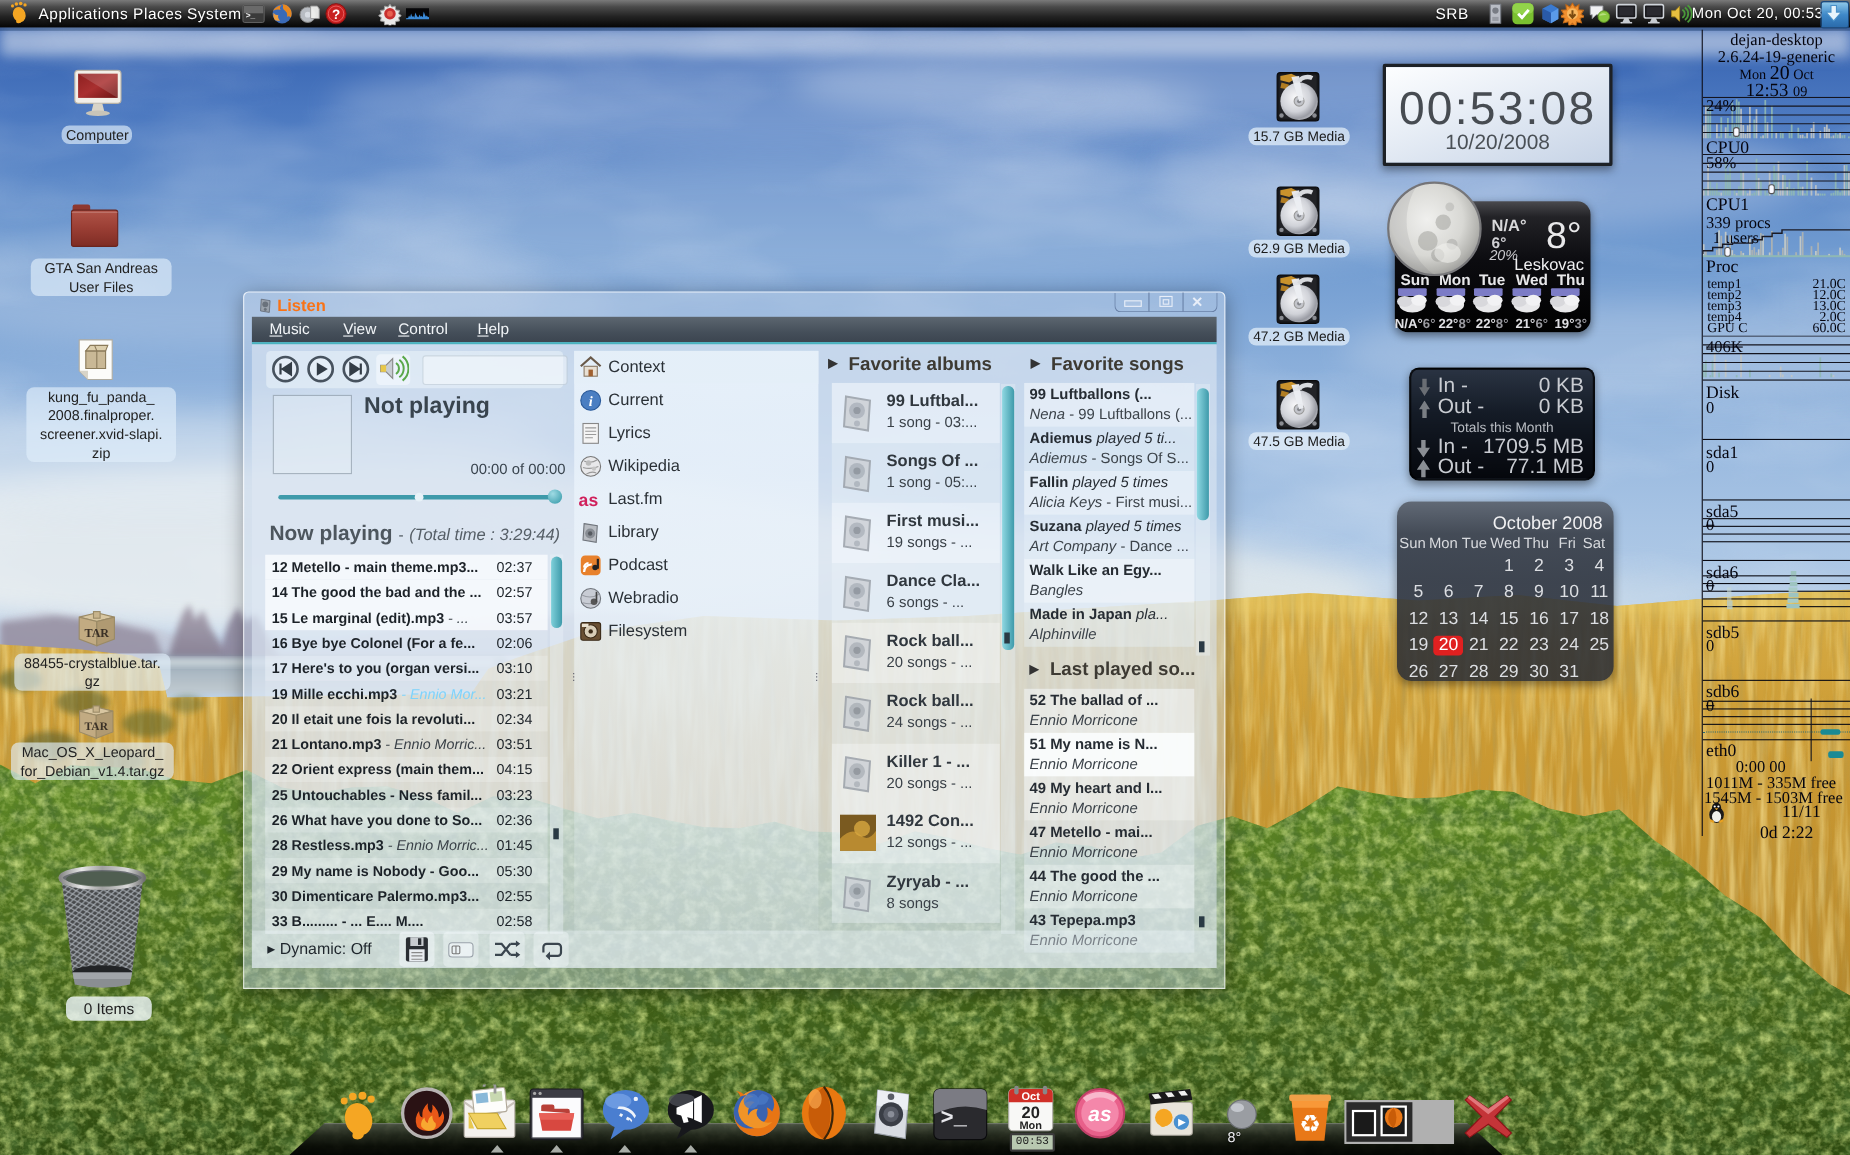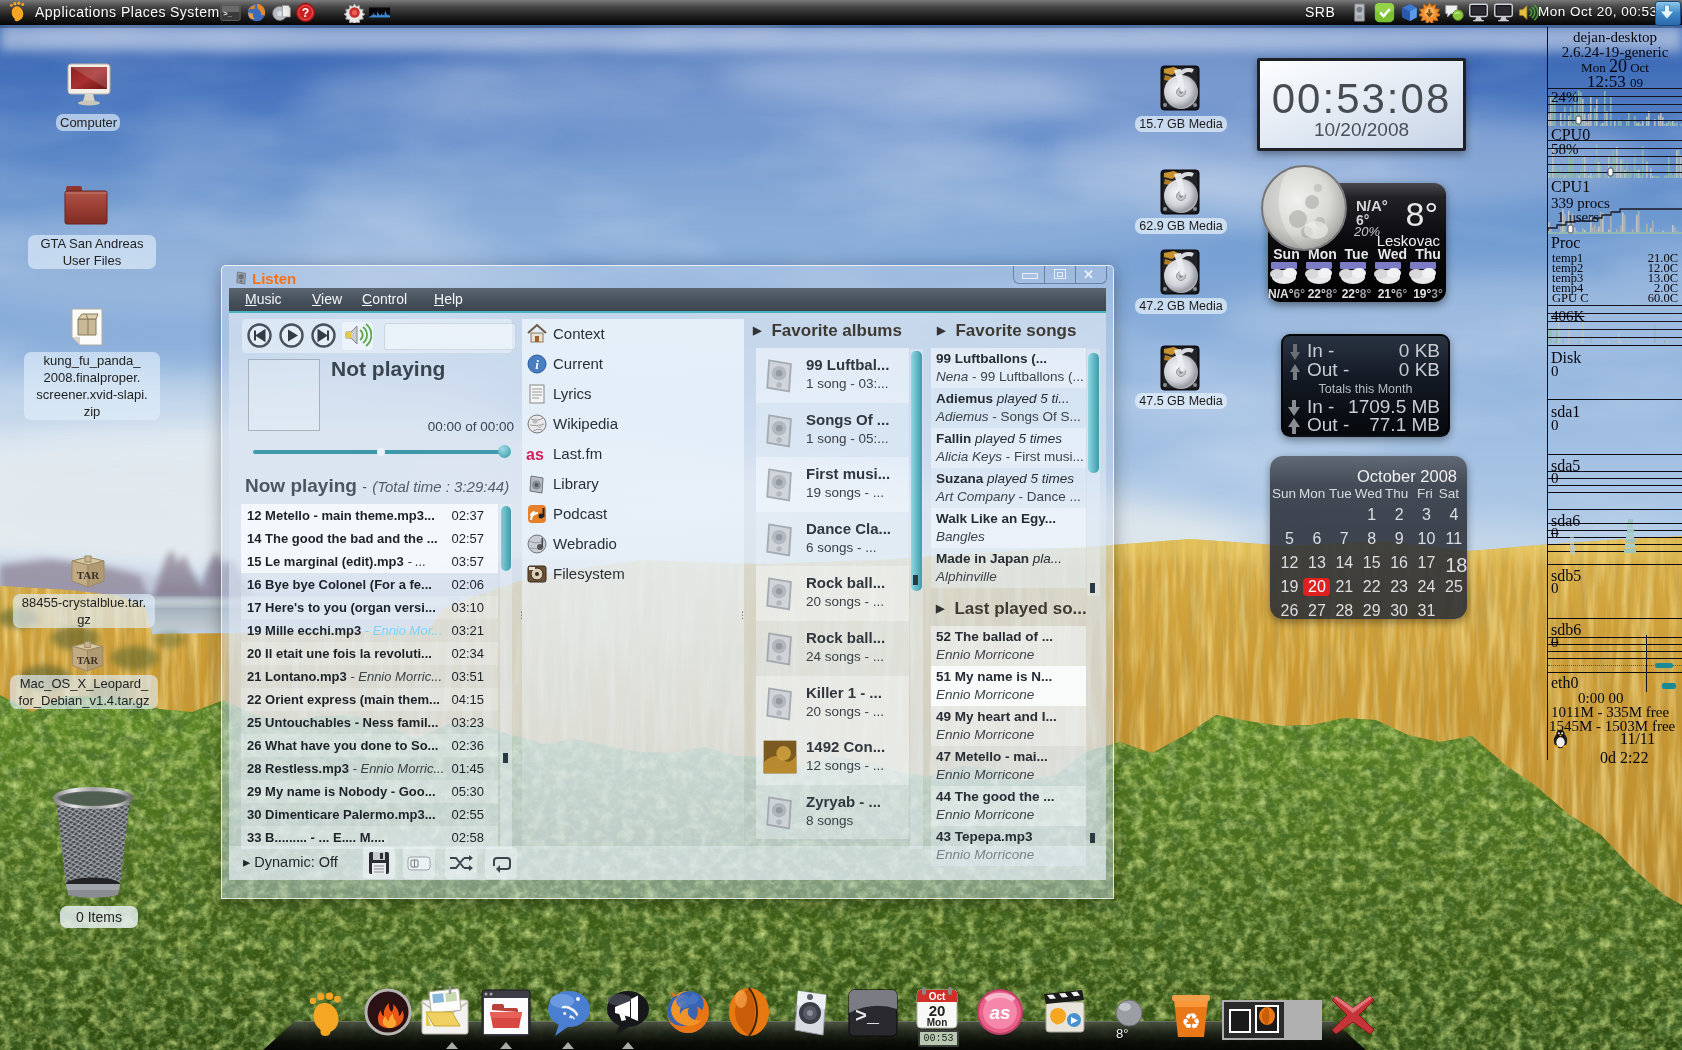--- a/index.html
+++ b/index.html
@@ -540,21 +540,21 @@
     <span style="position:absolute;left:88.19999999999999px;top:74px;width:27px;text-align:center;font-size:16px;">8</span>
     <span style="position:absolute;left:115.6px;top:74px;width:27px;text-align:center;font-size:16px;">9</span>
     <span style="position:absolute;left:143.0px;top:74px;width:27px;text-align:center;font-size:16px;">10</span>
     <span style="position:absolute;left:170.4px;top:74px;width:27px;text-align:center;font-size:16px;">11</span>
     <span style="position:absolute;left:6px;top:98px;width:27px;text-align:center;font-size:16px;">12</span>
     <span style="position:absolute;left:33.4px;top:98px;width:27px;text-align:center;font-size:16px;">13</span>
     <span style="position:absolute;left:60.8px;top:98px;width:27px;text-align:center;font-size:16px;">14</span>
     <span style="position:absolute;left:88.19999999999999px;top:98px;width:27px;text-align:center;font-size:16px;">15</span>
     <span style="position:absolute;left:115.6px;top:98px;width:27px;text-align:center;font-size:16px;">16</span>
     <span style="position:absolute;left:143.0px;top:98px;width:27px;text-align:center;font-size:16px;">17</span>
-    <span style="position:absolute;left:170.4px;top:98px;width:27px;text-align:right;font-size:20px;">18</span>
+    <span style="position:absolute;left:170.4px;top:98px;width:27px;text-align:center;font-size:16px;">18</span>
     <span style="position:absolute;left:6px;top:122px;width:27px;text-align:center;font-size:16px;">19</span>
     <span style="position:absolute;left:33.4px;top:122px;width:27px;text-align:center;font-size:16px;background:#e02020;border-radius:4px;color:#fff;">20</span>
     <span style="position:absolute;left:60.8px;top:122px;width:27px;text-align:center;font-size:16px;">21</span>
     <span style="position:absolute;left:88.19999999999999px;top:122px;width:27px;text-align:center;font-size:16px;">22</span>
     <span style="position:absolute;left:115.6px;top:122px;width:27px;text-align:center;font-size:16px;">23</span>
     <span style="position:absolute;left:143.0px;top:122px;width:27px;text-align:center;font-size:16px;">24</span>
     <span style="position:absolute;left:170.4px;top:122px;width:27px;text-align:center;font-size:16px;">25</span>
     <span style="position:absolute;left:6px;top:146px;width:27px;text-align:center;font-size:16px;">26</span>
     <span style="position:absolute;left:33.4px;top:146px;width:27px;text-align:center;font-size:16px;">27</span>
     <span style="position:absolute;left:60.8px;top:146px;width:27px;text-align:center;font-size:16px;">28</span>

